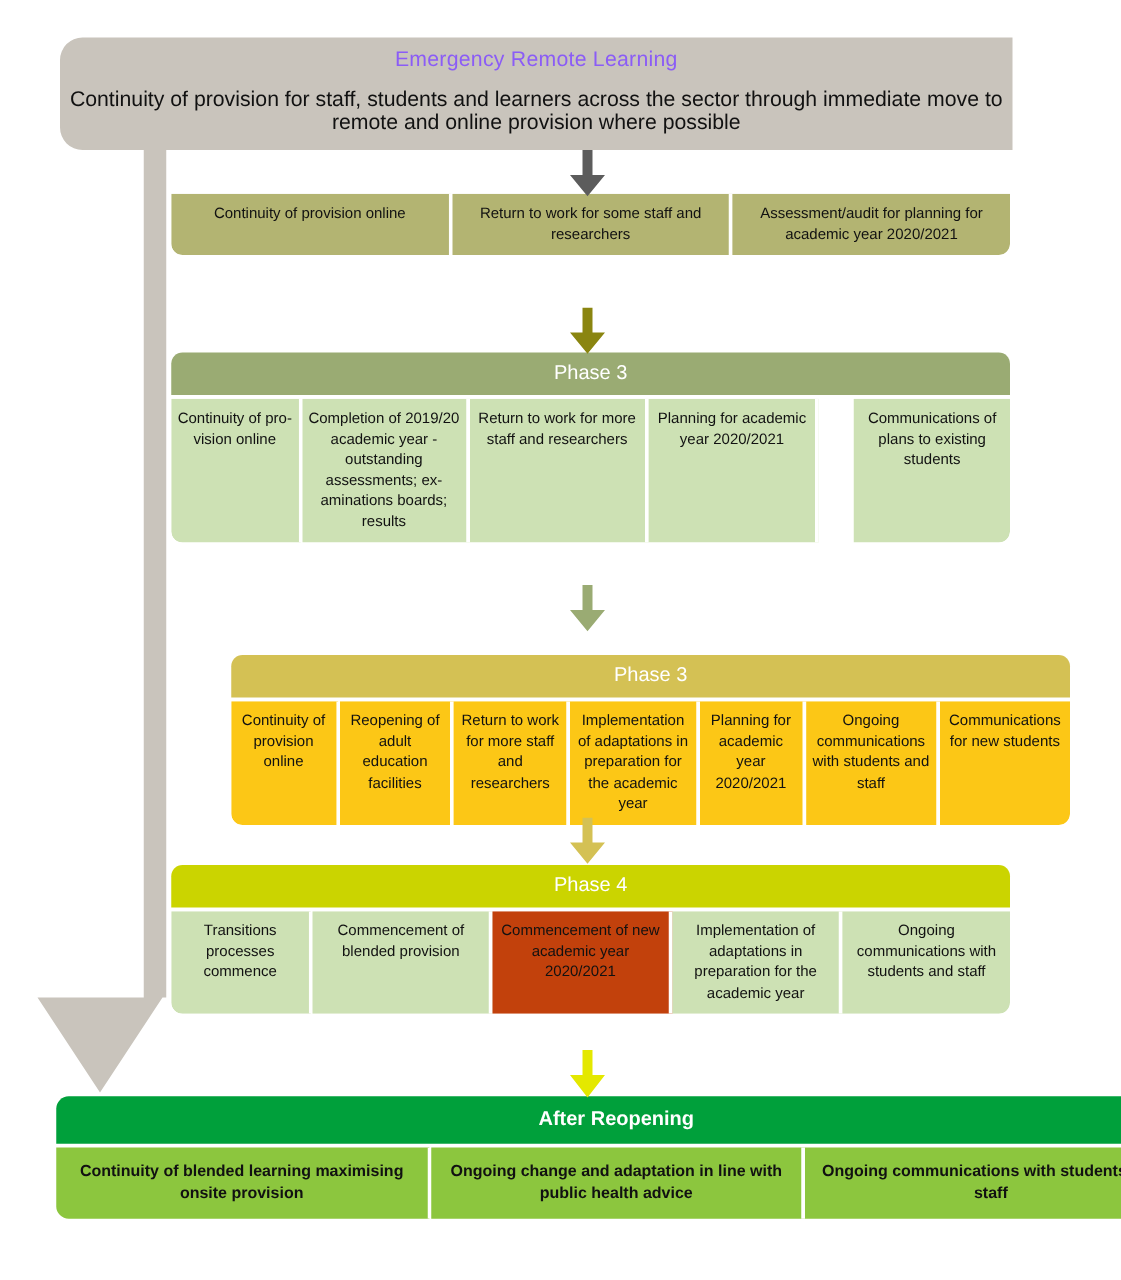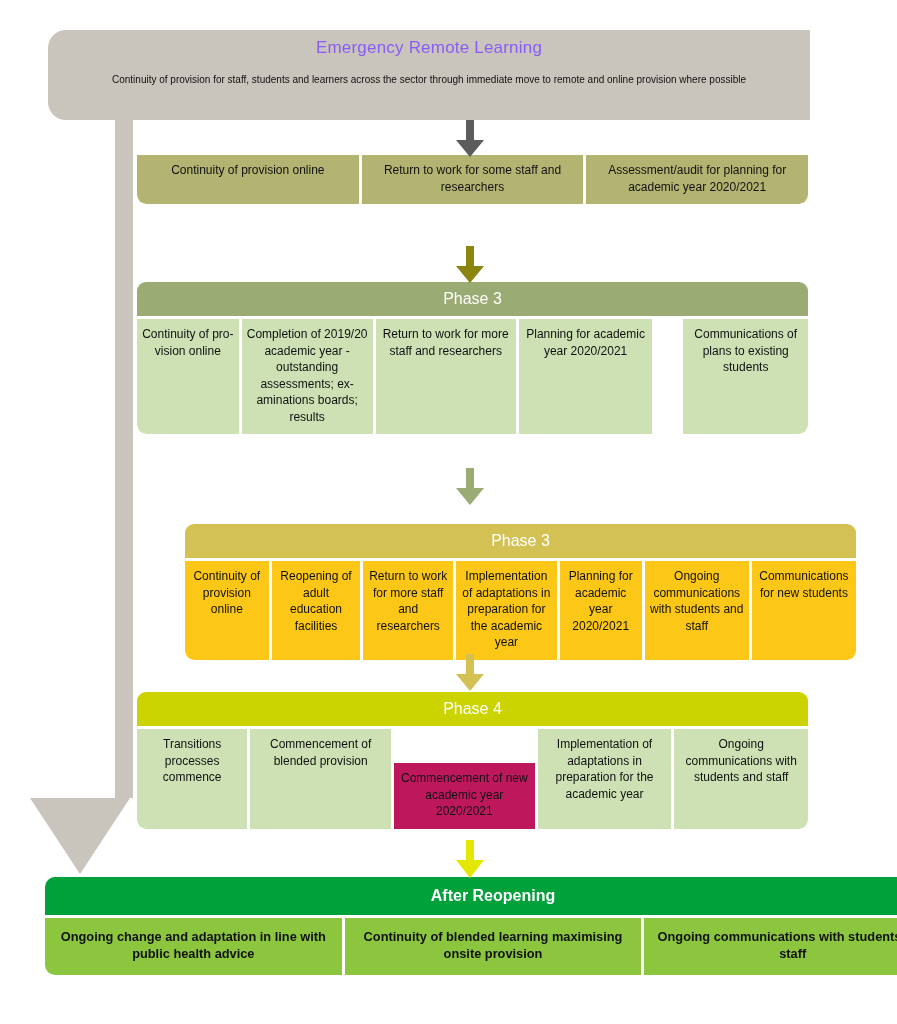--- a/index.html
+++ b/index.html
@@ -43,21 +43,21 @@
   }
   .header-title {
     color: #8b5cf6;
     font-size: 17px;
     line-height: 22px;
     padding-top: 9px;
     letter-spacing: .2px;
   }
   .header-sub {
     color: #111111;
-    font-size: 10px;
+    font-size: 17px;
     line-height: 18px;
     padding-top: 12px;
   }
 
   
   .phase {
     position: absolute;
     z-index: 3;
     left: 137px;
     width: 671px;
@@ -201,32 +201,32 @@
 
   <svg class="connector" style="left:453px; top:654px; height:38px;" viewBox="0 0 34 38">
     <path d="M 13,0 L 21,0 L 21,20 L 31,20 L 17,37 L 3,20 L 13,20 Z" fill="#d4c154"></path>
   </svg>
 
   <div class="phase" id="phase-3" style="top:692px;">
     <div class="phase-header" style="background: rgb(203, 212, 0);">Phase 4</div>
     <div class="phase-body">
         <div class="cell" style="flex: 0.86 1 0%; background: rgb(205, 225, 180);">Transitions processes commence</div>
         <div class="cell" style="flex: 1.12 1 0%; background: rgb(205, 225, 180);">Commencement of blended provision</div>
-        <div class="cell" style="flex: 1.12 1 0%; background: #be185d; margin-top: 34px;">Commencement of new academic year 2020/2021</div>
+        <div class="cell" style="flex: 1.12 1 0%; background: #c2410c;">Commencement of new academic year 2020/2021</div>
         <div class="cell" style="flex: 1.06 1 0%; background: rgb(205, 225, 180);">Implementation of adaptations in preparation for the academic year</div>
         <div class="cell" style="flex: 1.06 1 0%; background: rgb(205, 225, 180);">Ongoing communications with students and staff</div>
       </div>
   </div>
 
   <svg class="connector" style="left:453px; top:840px; height:40px;" viewBox="0 0 34 40">
     <path d="M 13,0 L 21,0 L 21,20 L 31,20 L 17,38 L 3,20 L 13,20 Z" fill="#e4e800"></path>
   </svg>
 
   <div class="final">
     <div class="final-header">After Reopening</div>
     <div class="final-body">
+        <div class="cell" style="flex: 1 1 0%; background: rgb(140, 198, 62);">Continuity of blended learning maximising onsite provision</div>
         <div class="cell" style="flex: 1 1 0%; background: rgb(140, 198, 62);">Ongoing change and adaptation in line with public health advice</div>
-        <div class="cell" style="flex: 1 1 0%; background: rgb(140, 198, 62);">Continuity of blended learning maximising onsite provision</div>
         <div class="cell" style="flex: 1 1 0%; background: rgb(140, 198, 62);">Ongoing communications with students and staff</div>
       </div>
   </div>
 
 </div>
 
 </body></html>

